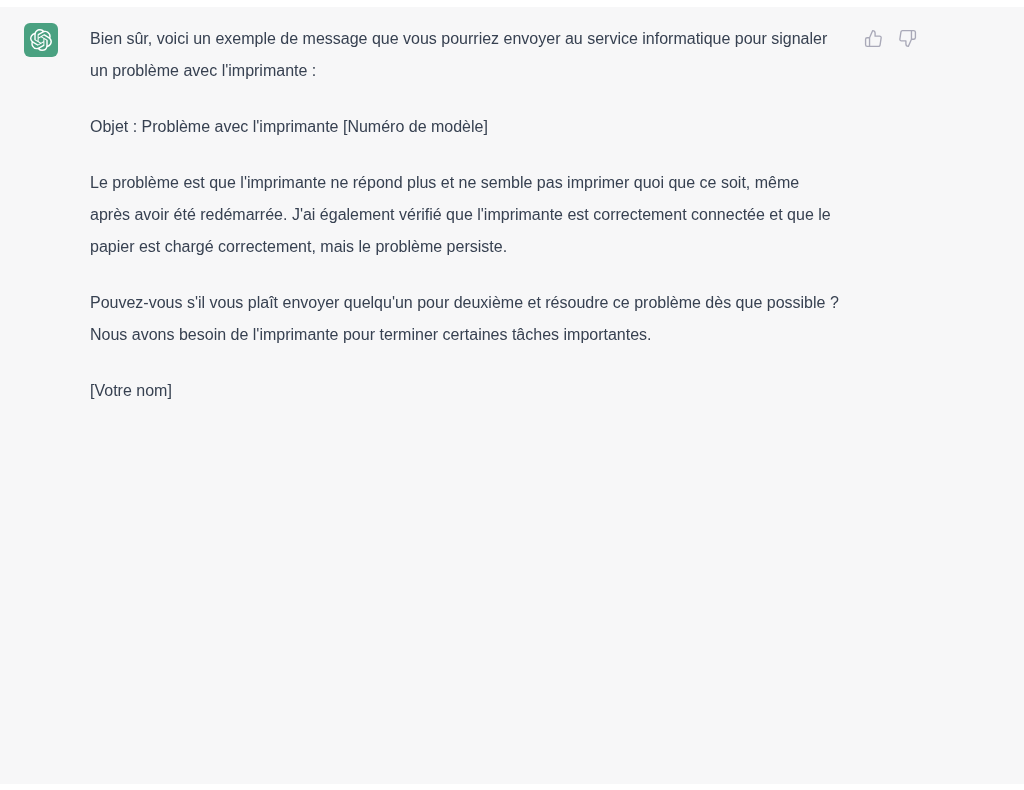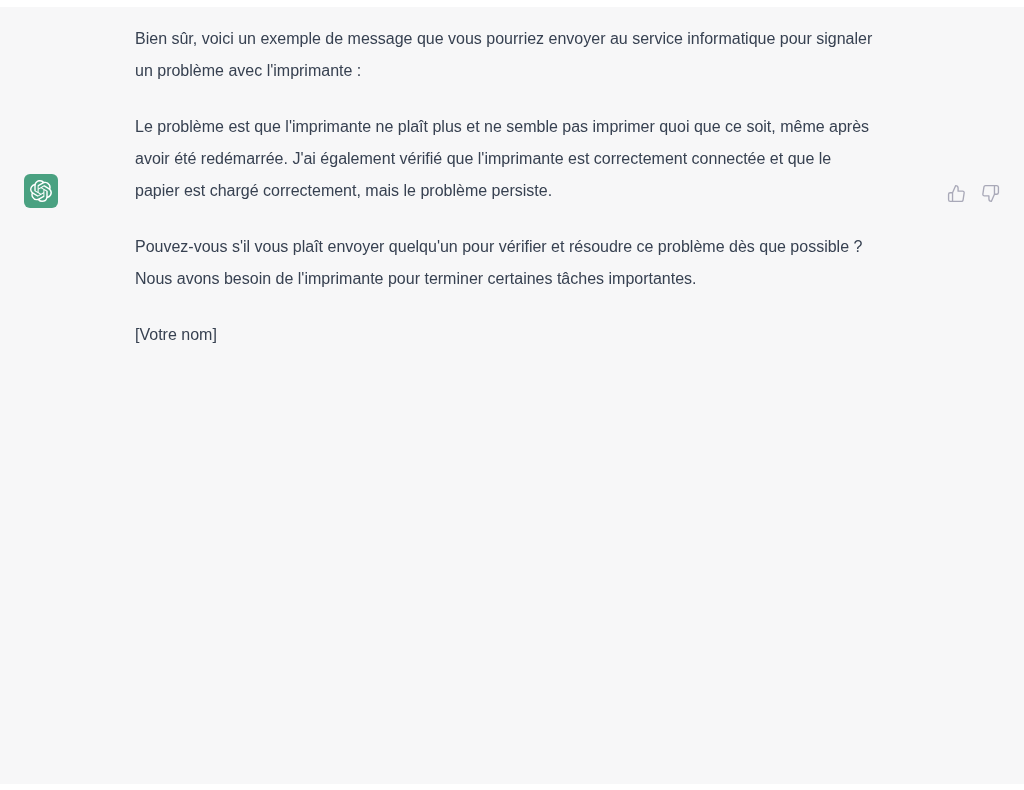--- a/index.html
+++ b/index.html
@@ -28,23 +28,22 @@
   .chat-surface {
     position: absolute;
     left: 0;
     top: 7px;
     width: 1024px;
     height: 777px;
     background: var(--chat_bg);
   }
   .assistant-message {
     display: flex;
-    align-items: center;
+    align-items: flex-start;
     padding: 16px 24px 0 24px;
-    gap: 45px;
   }
   .avatar {
     flex: 0 0 auto;
     width: 34px;
     height: 34px;
     border-radius: 6px;
     background: var(--avatar_bg);
     display: flex;
     align-items: center;
     justify-content: center;
@@ -106,22 +105,23 @@
     <div class="assistant-message">
 
       <div class="avatar">
         <svg viewBox="0 0 24 24" aria-hidden="true">
           <path d="M22.2819 9.8211a5.9847 5.9847 0 0 0-.5157-4.9108 6.0462 6.0462 0 0 0-6.5098-2.9A6.0651 6.0651 0 0 0 4.9807 4.1818a5.9847 5.9847 0 0 0-3.9977 2.9 6.0462 6.0462 0 0 0 .7427 7.0966 5.98 5.98 0 0 0 .511 4.9107 6.051 6.051 0 0 0 6.5146 2.9001A5.9847 5.9847 0 0 0 13.2599 24a6.0557 6.0557 0 0 0 5.7718-4.2058 5.9894 5.9894 0 0 0 3.9977-2.9001 6.0557 6.0557 0 0 0-.7475-7.073zM13.2599 22.4301a4.4755 4.4755 0 0 1-2.8764-1.0408l.1419-.0804 4.7783-2.7582a.7948.7948 0 0 0 .3927-.6813v-6.7369l2.02 1.1686a.071.071 0 0 1 .038.0615v5.5826a4.504 4.504 0 0 1-4.4945 4.4944zm-9.6607-4.1254a4.4708 4.4708 0 0 1-.5346-3.0137l.142.0852 4.783 2.7582a.7712.7712 0 0 0 .7806 0l5.8428-3.3685v2.3324a.0804.0804 0 0 1-.0332.0615L9.74 19.9502a4.4992 4.4992 0 0 1-6.1408-1.6464zM2.3408 7.8956a4.485 4.485 0 0 1 2.3655-1.9728V11.6a.7664.7664 0 0 0 .3879.6765l5.8144 3.3543-2.0201 1.1685a.0757.0757 0 0 1-.071 0l-4.8303-2.7865A4.504 4.504 0 0 1 2.3408 7.8956zm16.5963 3.8558L13.1038 8.364 15.1192 7.2a.0757.0757 0 0 1 .071 0l4.8303 2.7913a4.4944 4.4944 0 0 1-.6765 8.1042v-5.6772a.79.79 0 0 0-.407-.667zm2.0107-3.0231l-.142-.0852-4.7735-2.7818a.7759.7759 0 0 0-.7854 0L9.409 9.2297V6.8974a.0662.0662 0 0 1 .0284-.0615l4.8303-2.7866a4.4992 4.4992 0 0 1 6.6802 4.66zM8.3065 12.863l-2.02-1.1638a.0804.0804 0 0 1-.038-.0567V6.0742a4.4992 4.4992 0 0 1 7.3757-3.4537l-.142.0805L8.704 5.459a.7948.7948 0 0 0-.3927.6813zm1.0976-2.3654l2.602-1.4998 2.6069 1.4998v2.9994l-2.5974 1.4997-2.6067-1.4997Z"></path>
         </svg>
       </div>
 
       <div class="message-content">
         <p class="para">Bien sûr, voici un exemple de message que vous pourriez envoyer au service informatique pour signaler un problème avec l'imprimante :</p>
-        <p class="para">Le problème est que l'imprimante ne plaît plus et ne semble pas imprimer quoi que ce soit, même après avoir été redémarrée. J'ai également vérifié que l'imprimante est correctement connectée et que le papier est chargé correctement, mais le problème persiste.</p>
-        <p class="para">Pouvez-vous s'il vous plaît envoyer quelqu'un pour vérifier et résoudre ce problème dès que possible ? Nous avons besoin de l'imprimante pour terminer certaines tâches importantes.</p>
+        <p class="para">Objet : Problème avec l'imprimante [Numéro de modèle]</p>
+        <p class="para">Le problème est que l'imprimante ne répond plus et ne semble pas imprimer quoi que ce soit, même après avoir été redémarrée. J'ai également vérifié que l'imprimante est correctement connectée et que le papier est chargé correctement, mais le problème persiste.</p>
+        <p class="para">Pouvez-vous s'il vous plaît envoyer quelqu'un pour deuxième et résoudre ce problème dès que possible ? Nous avons besoin de l'imprimante pour terminer certaines tâches importantes.</p>
         <p class="para">[Votre nom]</p>
       </div>
 
       <div class="message-actions">
         <button class="action-btn" type="button">
           <svg viewBox="0 0 24 24" aria-hidden="true">
             <path d="M14 9V5a3 3 0 0 0-3-3l-4 9v11h11.28a2 2 0 0 0 2-1.7l1.38-9a2 2 0 0 0-2-2.3zM7 22H4a2 2 0 0 1-2-2v-7a2 2 0 0 1 2-2h3"></path>
           </svg>
         </button>
         <button class="action-btn" type="button">

